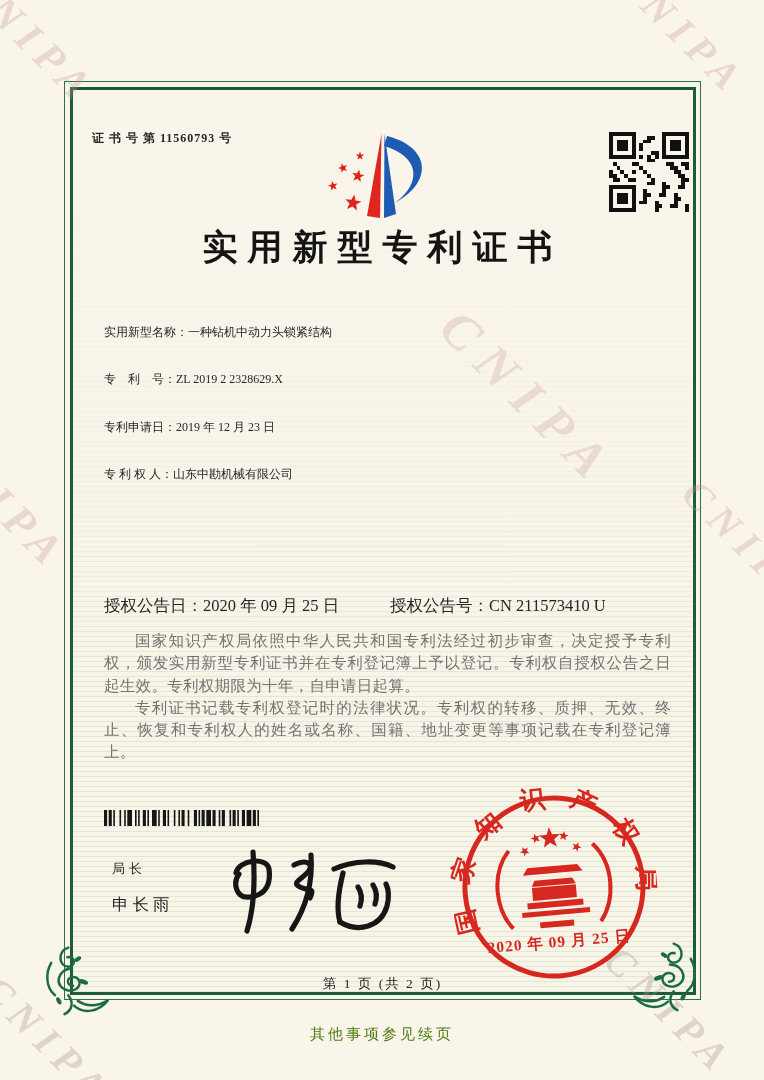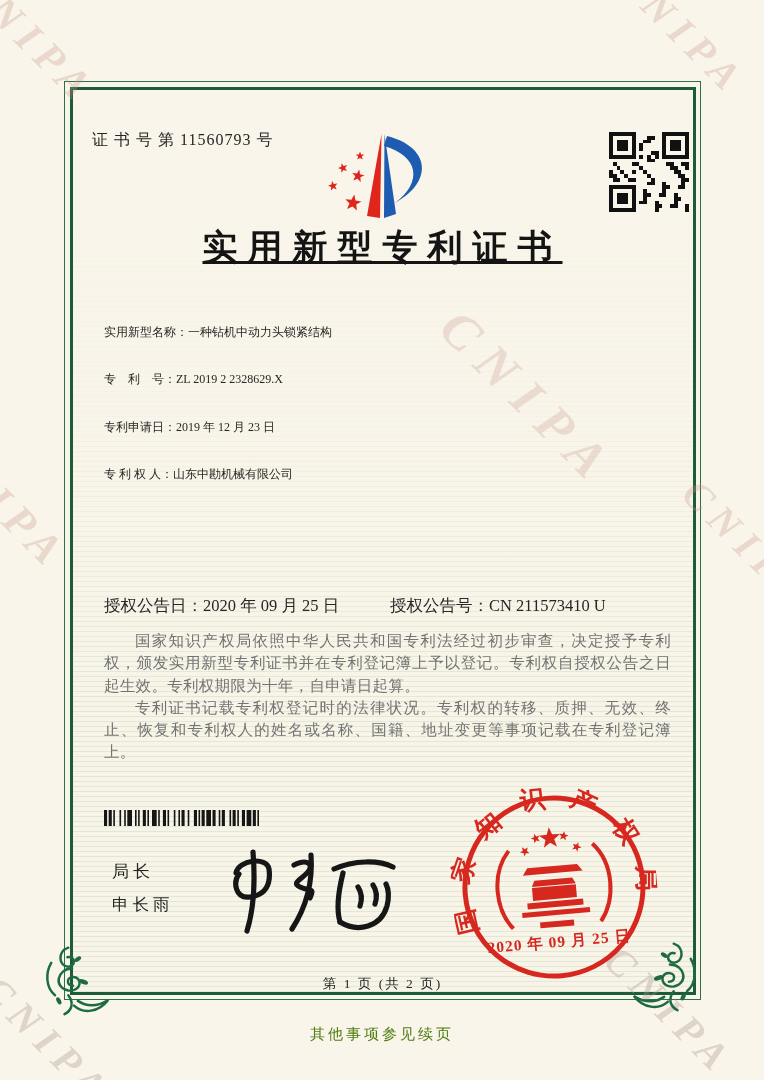--- a/index.html
+++ b/index.html
@@ -26,34 +26,34 @@
     color:rgba(198,148,136,0.30); pointer-events:none; white-space:nowrap;}
   .wm-tl{left:-14px; top:-40px; font-size:42px;}
   .wm-tr{left:640px; top:-44px; font-size:40px;}
   .wm-c {left:470px; top:298px; font-size:52px; letter-spacing:14px; color:rgba(198,148,136,0.26);}
   .wm-l {left:-46px; top:420px; font-size:44px;}
   .wm-r {left:706px; top:470px; font-size:40px;}
   .wm-bl{left:6px;   top:966px; font-size:40px; color:rgba(170,150,140,0.34);}
   .wm-br{left:628px; top:936px; font-size:40px; color:rgba(170,150,140,0.34);}
   
   .content{position:absolute; inset:0; z-index:3;}
-  .cert-no{position:absolute; left:92px; top:130px; font-size:16px; letter-spacing:1px;}
+  .cert-no{position:absolute; left:92px; top:130px; font-size:12px; letter-spacing:1px;font-weight:bold;}
   .qr{position:absolute; left:609px; top:132px; width:80px; height:80px;}
   .logo{position:absolute; left:318px; top:124px; width:132px; height:102px;}
   .title{position:absolute; left:65px; top:224px; width:635px; text-align:center;
-    font-size:35px; font-weight:bold; letter-spacing:10px; color:#141414;text-decoration:underline;}
+    font-size:35px; font-weight:bold; letter-spacing:10px; color:#141414;}
   .fields{position:absolute; left:104px; top:320px; width:566px; font-size:12px;}
   .frow{height:45.3px; line-height:21px; padding-top:2px; white-space:nowrap;}
   .grant{position:absolute; left:104px; top:595px; width:566px; font-size:16.5px; white-space:nowrap;}
   .grant .g2{position:absolute; left:286px; top:0;}
   .paras{position:absolute; left:104px; top:630px; width:567px;
     font-size:15.5px; line-height:22.3px; text-align:justify; letter-spacing:0.3px; color:#737373;}
   .paras p{margin:0; text-indent:2em;}
   .barcode{position:absolute; left:104px; top:810px; width:200px; height:16px;}
-  .director-title{position:absolute; left:112px; top:860px; font-size:17px; letter-spacing:4px;}
+  .director-title{position:absolute; left:112px; top:860px; font-size:13px; letter-spacing:4px;}
   .director-name{position:absolute; left:112px; top:894px; font-size:16.5px; letter-spacing:4px;}
   .signature{position:absolute; left:222px; top:843px; width:185px; height:95px;}
   .seal{position:absolute; left:452px; top:785px; width:205px; height:205px;
     transform:rotate(-5deg); z-index:4;}
   .seal svg{position:absolute; inset:0;}
   .seal-date{position:absolute; left:0; top:147px; width:100%; text-align:center;
     color:#d7281f; font-size:15.5px; letter-spacing:1px; font-weight:bold; white-space:nowrap;}
   .flourish{position:absolute; width:76px; height:76px; z-index:2;}
   .fl-left{left:36px; top:942px;}
   .fl-right{left:630px; top:938px; transform:scaleX(-1);}

